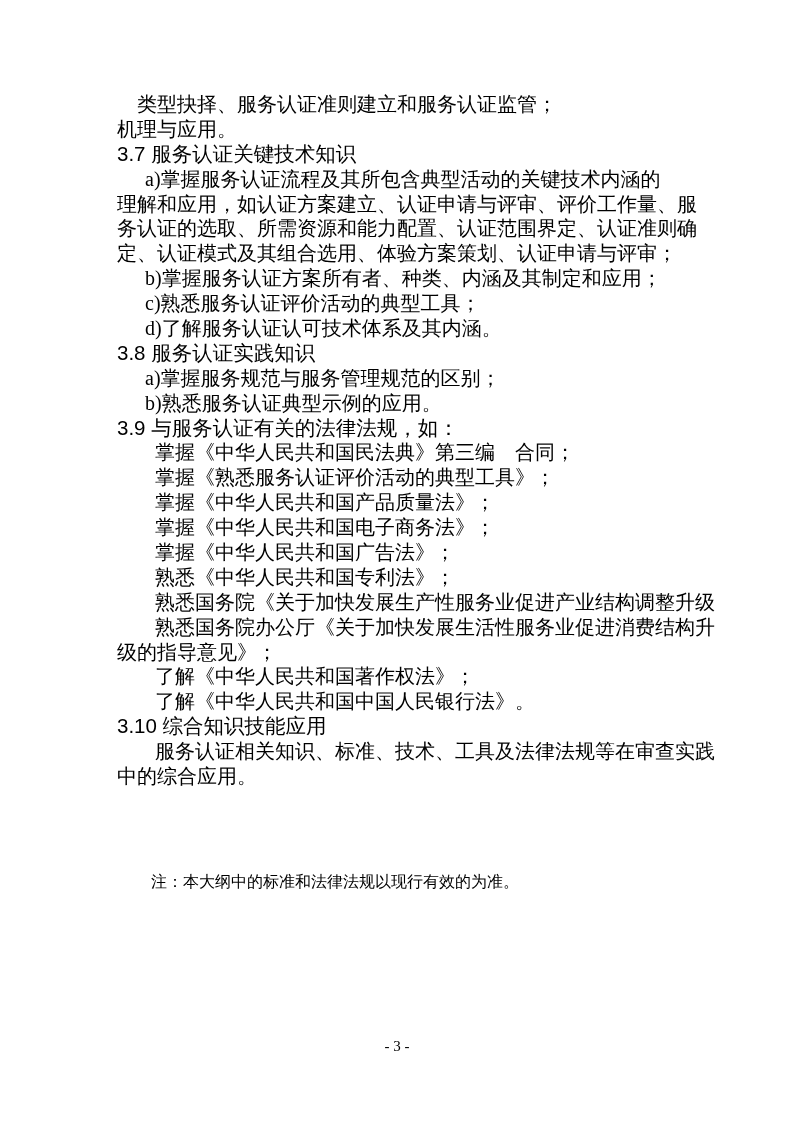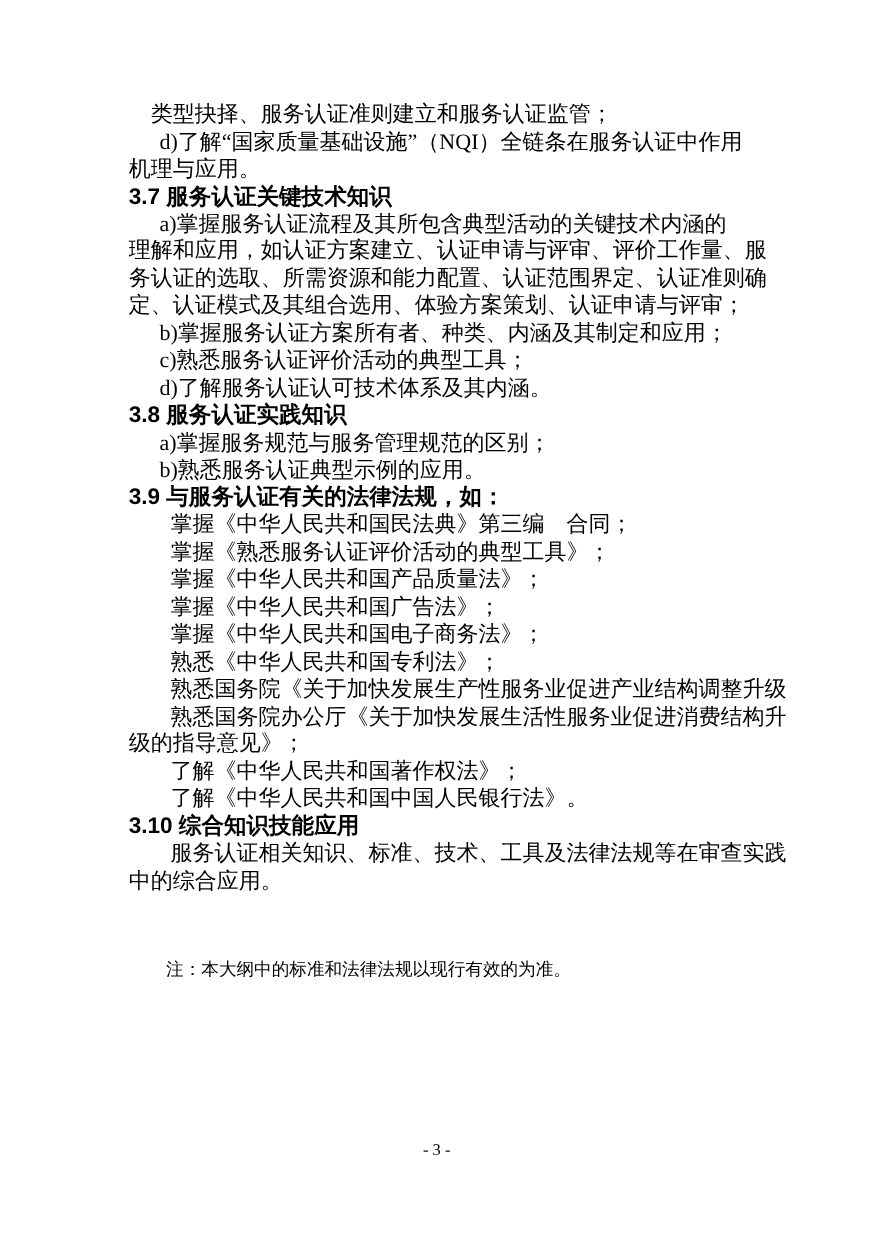--- a/index.html
+++ b/index.html
@@ -27,21 +27,21 @@
     white-space: nowrap;
   }
   .body-line {
     font-family: "Liberation Serif", serif;
     font-size: 20px;
     font-weight: normal;
   }
   .heading-line {
     font-family: "Liberation Sans", sans-serif;
     font-size: 20.5px;
-    font-weight: bold;
+    font-weight: normal;
   }
   .i0 { padding-left: 0; }
   .i1 { padding-left: 20px; }
   .i2 { padding-left: 28px; }
   .i3 { padding-left: 38px; }
   .footnote {
     position: absolute;
     left: 151px;
     top: 872px;
     font-family: "Liberation Serif", serif;
@@ -59,39 +59,38 @@
     font-size: 15px;
     line-height: 18px;
   }
 </style>
 </head>
 <body>
 
 <div class="page">
   <div class="textblock">
       <div class="line body-line i1">类型抉择、服务认证准则建立和服务认证监管；</div>
-      <div class="line body-line i2">d)了解“国家质量基础设施”（NQI）全链条在服务认证中作用</div>
       <div class="line body-line i0">机理与应用。</div>
       <div class="line heading-line i0">3.7 服务认证关键技术知识</div>
       <div class="line body-line i2">a)掌握服务认证流程及其所包含典型活动的关键技术内涵的</div>
       <div class="line body-line i0">理解和应用，如认证方案建立、认证申请与评审、评价工作量、服</div>
       <div class="line body-line i0">务认证的选取、所需资源和能力配置、认证范围界定、认证准则确</div>
       <div class="line body-line i0">定、认证模式及其组合选用、体验方案策划、认证申请与评审；</div>
       <div class="line body-line i2">b)掌握服务认证方案所有者、种类、内涵及其制定和应用；</div>
       <div class="line body-line i2">c)熟悉服务认证评价活动的典型工具；</div>
       <div class="line body-line i2">d)了解服务认证认可技术体系及其内涵。</div>
       <div class="line heading-line i0">3.8 服务认证实践知识</div>
       <div class="line body-line i2">a)掌握服务规范与服务管理规范的区别；</div>
       <div class="line body-line i2">b)熟悉服务认证典型示例的应用。</div>
       <div class="line heading-line i0">3.9 与服务认证有关的法律法规，如：</div>
       <div class="line body-line i3">掌握《中华人民共和国民法典》第三编　合同；</div>
       <div class="line body-line i3">掌握《熟悉服务认证评价活动的典型工具》；</div>
       <div class="line body-line i3">掌握《中华人民共和国产品质量法》；</div>
+      <div class="line body-line i3">掌握《中华人民共和国电子商务法》；</div>
       <div class="line body-line i3">掌握《中华人民共和国广告法》；</div>
-      <div class="line body-line i3">掌握《中华人民共和国电子商务法》；</div>
       <div class="line body-line i3">熟悉《中华人民共和国专利法》；</div>
       <div class="line body-line i3">熟悉国务院《关于加快发展生产性服务业促进产业结构调整升级</div>
       <div class="line body-line i3">熟悉国务院办公厅《关于加快发展生活性服务业促进消费结构升</div>
       <div class="line body-line i0">级的指导意见》；</div>
       <div class="line body-line i3">了解《中华人民共和国著作权法》；</div>
       <div class="line body-line i3">了解《中华人民共和国中国人民银行法》。</div>
       <div class="line heading-line i0">3.10 综合知识技能应用</div>
       <div class="line body-line i3">服务认证相关知识、标准、技术、工具及法律法规等在审查实践</div>
       <div class="line body-line i0">中的综合应用。</div>
     </div>

